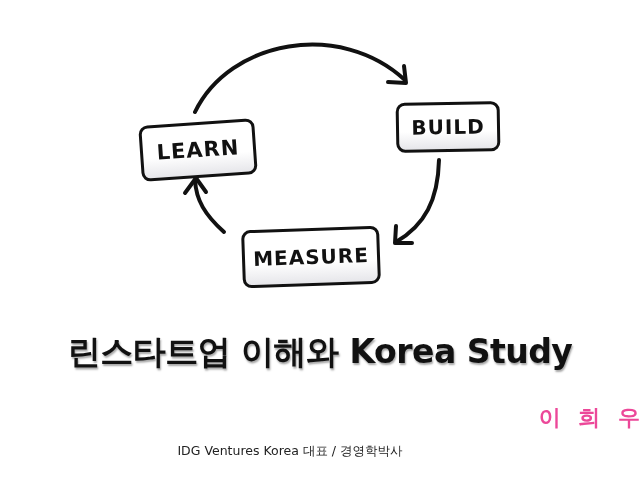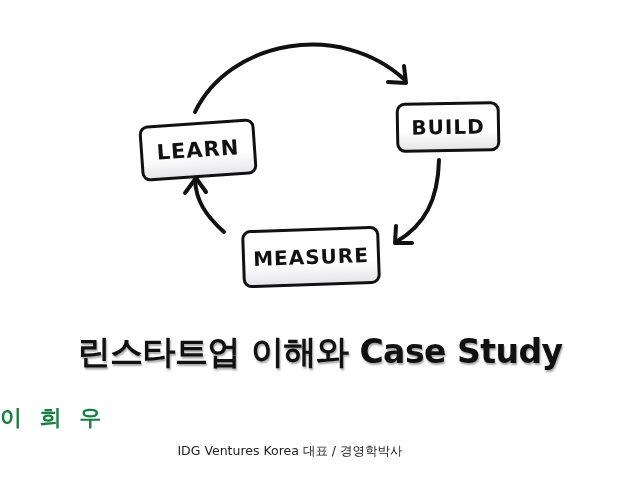--- a/index.html
+++ b/index.html
@@ -75,25 +75,25 @@
       font-size: 33px;
       color: #111;
       text-shadow: 1px 2px 2px rgba(0,0,0,0.35);
       letter-spacing: -0.5px;
     }
     .author {
       position: absolute;
       left: 0;
       top: 403px;
       width: 640px;
-      text-align: left;
+      text-align: right;
       font-family: "DejaVu Sans", sans-serif;
       font-weight: bold;
       font-size: 22px;
-      color: #15803d;
+      color: #ec4899;
       word-spacing: 10px;
     }
     .affil {
       position: absolute;
       left: 0;
       top: 443px;
       width: 580px;
       text-align: center;
       font-family: "DejaVu Sans", sans-serif;
       font-size: 12.5px;
@@ -120,15 +120,15 @@
     <span>LEARN</span>
   </div>
   <div class="box box-build">
     <span>BUILD</span>
   </div>
   <div class="box box-measure">
     <span>MEASURE</span>
   </div>
 </div>
 
-<div class="title">린스타트업 이해와 Case Study</div>
+<div class="title">린스타트업 이해와 Korea Study</div>
 <div class="author">이 희 우</div>
 <div class="affil">IDG Ventures Korea 대표 / 경영학박사</div>
 
 </body></html>

